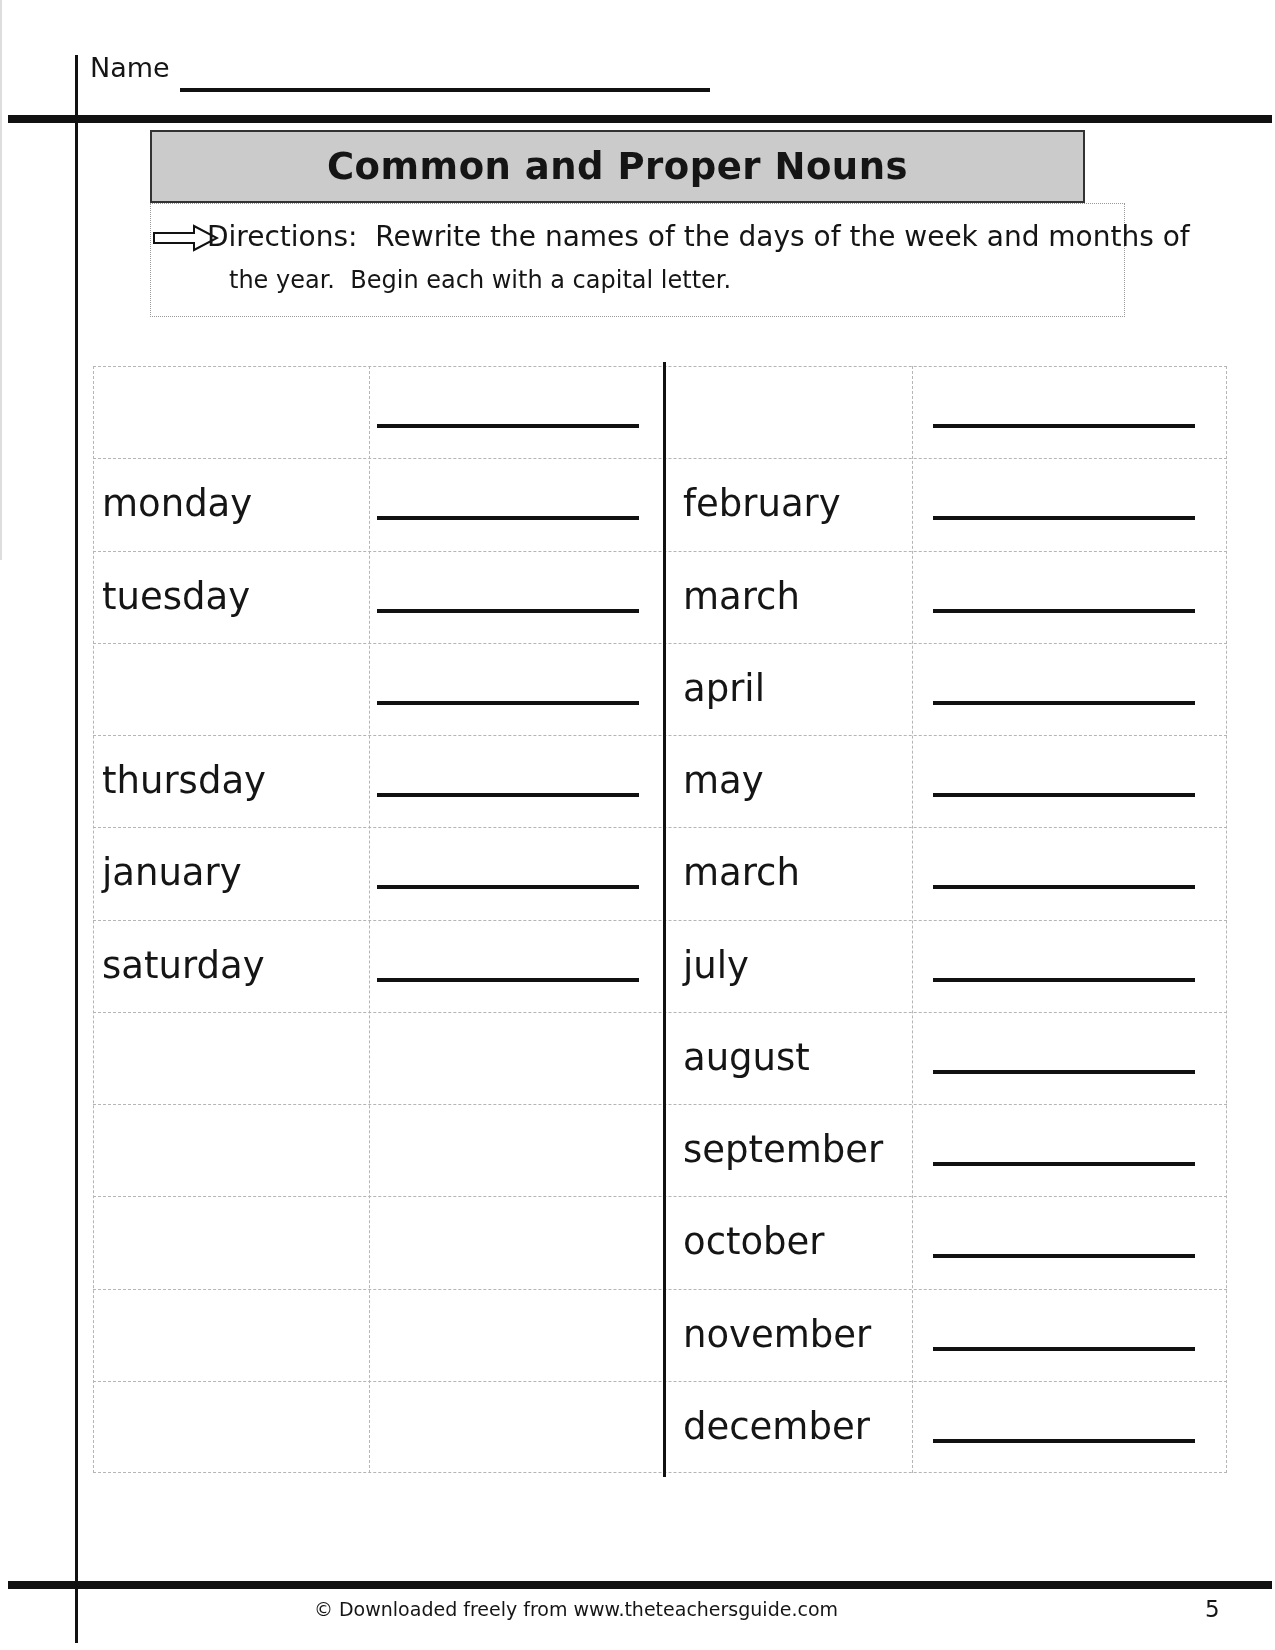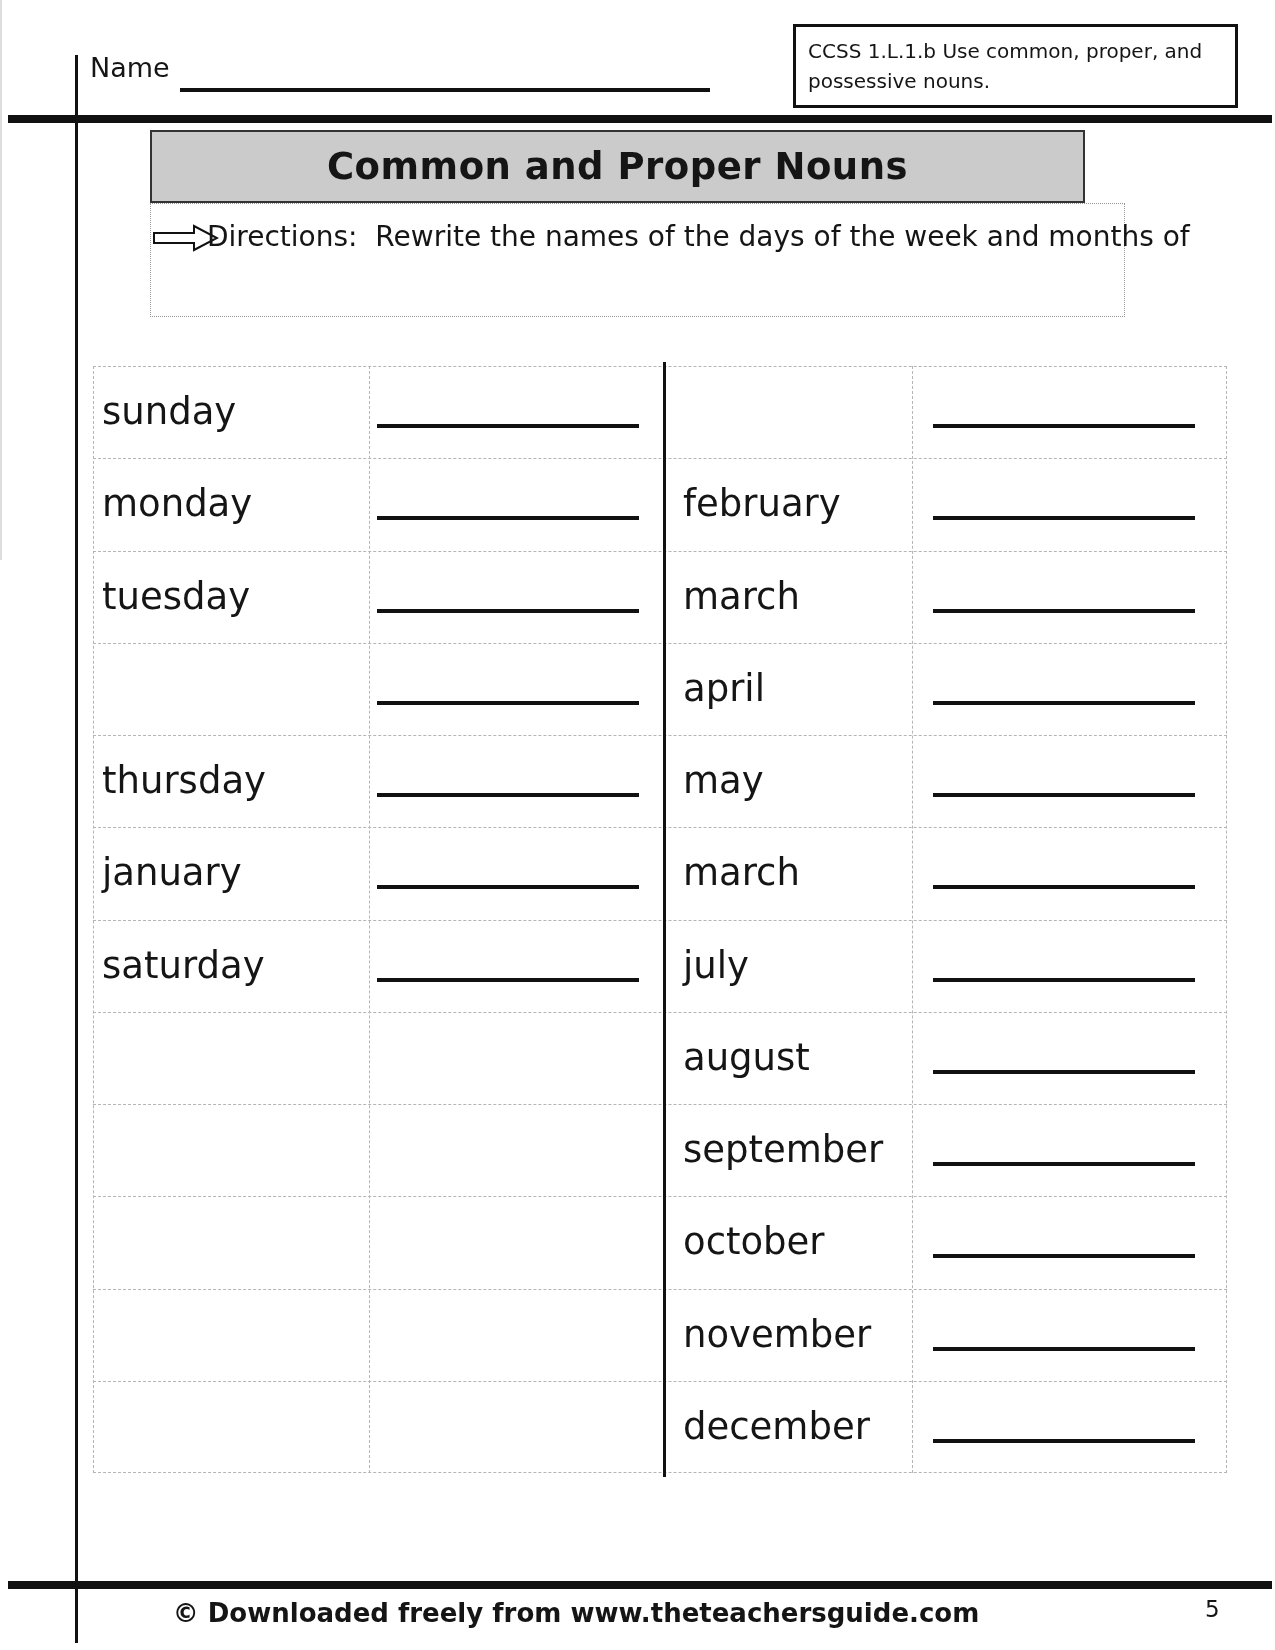--- a/index.html
+++ b/index.html
@@ -51,48 +51,45 @@
     position:absolute;height:92px;line-height:92px;
     font-size:37px;white-space:nowrap;
   }
   .day-label{left:9px;}
   .month-label{left:590px;}
   .blank{position:absolute;height:4px;width:262px;background:#111;}
   .blank.l{left:284px;}
   .blank.r{left:840px;}
   
   #bottom-rule{left:8px;top:1581px;width:1264px;height:8px;}
-  #footer-credit{left:0;top:1598px;width:1152px;text-align:center;font-size:26px;font-weight:bold;}
+  #footer-credit{left:0;top:1598px;width:1152px;text-align:center;font-size:19px;}
   #page-number{left:1205px;top:1596px;font-size:23px;}
 </style>
 </head>
 <body>
 
 <div id="page">
 
   <div class="abs" id="scan-edge"></div>
   <div class="abs ink" id="left-vline"></div>
 
   <div class="abs" id="name-label">Name</div>
   <div class="abs ink" id="name-line"></div>
 
   <div class="abs ink" id="top-rule"></div>
 
-  <div class="abs" id="ccss-box">
-    <span>CCSS 1.L.1.b Use common, proper, and</span>
-    <span>possessive nouns.</span>
-  </div>
 
   <div class="abs" id="title-bar">Common and Proper Nouns</div>
 
   <div class="abs" id="directions-box">
     <svg class="abs" id="dir-arrow" width="66" height="28" viewBox="0 0 66 28">
       <path d="M1,9 h40 v-7 l23,12 -23,12 v-7 h-40 z" fill="#ffffff" stroke="#111" stroke-width="2"></path>
     </svg>
     <div class="abs" id="dir-line1">Directions:  Rewrite the names of the days of the week and months of</div>
+    <div class="abs" id="dir-line2">the year.  Begin each with a capital letter.</div>
   </div>
 
   <div class="abs" id="grid">
 
     <div class="hl" style="top:0"></div>
     <div class="hl" style="top:92px"></div>
     <div class="hl" style="top:185px"></div>
     <div class="hl" style="top:277px"></div>
     <div class="hl" style="top:369px"></div>
     <div class="hl" style="top:461px"></div>
@@ -104,21 +101,20 @@
     <div class="hl" style="top:1015px"></div>
     <div class="hl" style="top:1106px"></div>
 
     <div class="vl" style="left:0"></div>
     <div class="vl" style="left:276px"></div>
     <div class="vl" style="left:819px"></div>
     <div class="vl" style="left:1133px"></div>
 
     <div class="abs ink" id="center-divider"></div>
 
-    <div class="cell-label day-label" style="top:0">sunday</div>
     <div class="cell-label day-label" style="top:92px">monday</div>
     <div class="cell-label day-label" style="top:185px">tuesday</div>
     <div class="cell-label day-label" style="top:369px">thursday</div>
     <div class="cell-label day-label" style="top:461px">january</div>
     <div class="cell-label day-label" style="top:554px">saturday</div>
 
     <div class="blank l" style="top:58px"></div>
     <div class="blank l" style="top:150px"></div>
     <div class="blank l" style="top:243px"></div>
     <div class="blank l" style="top:335px"></div>

